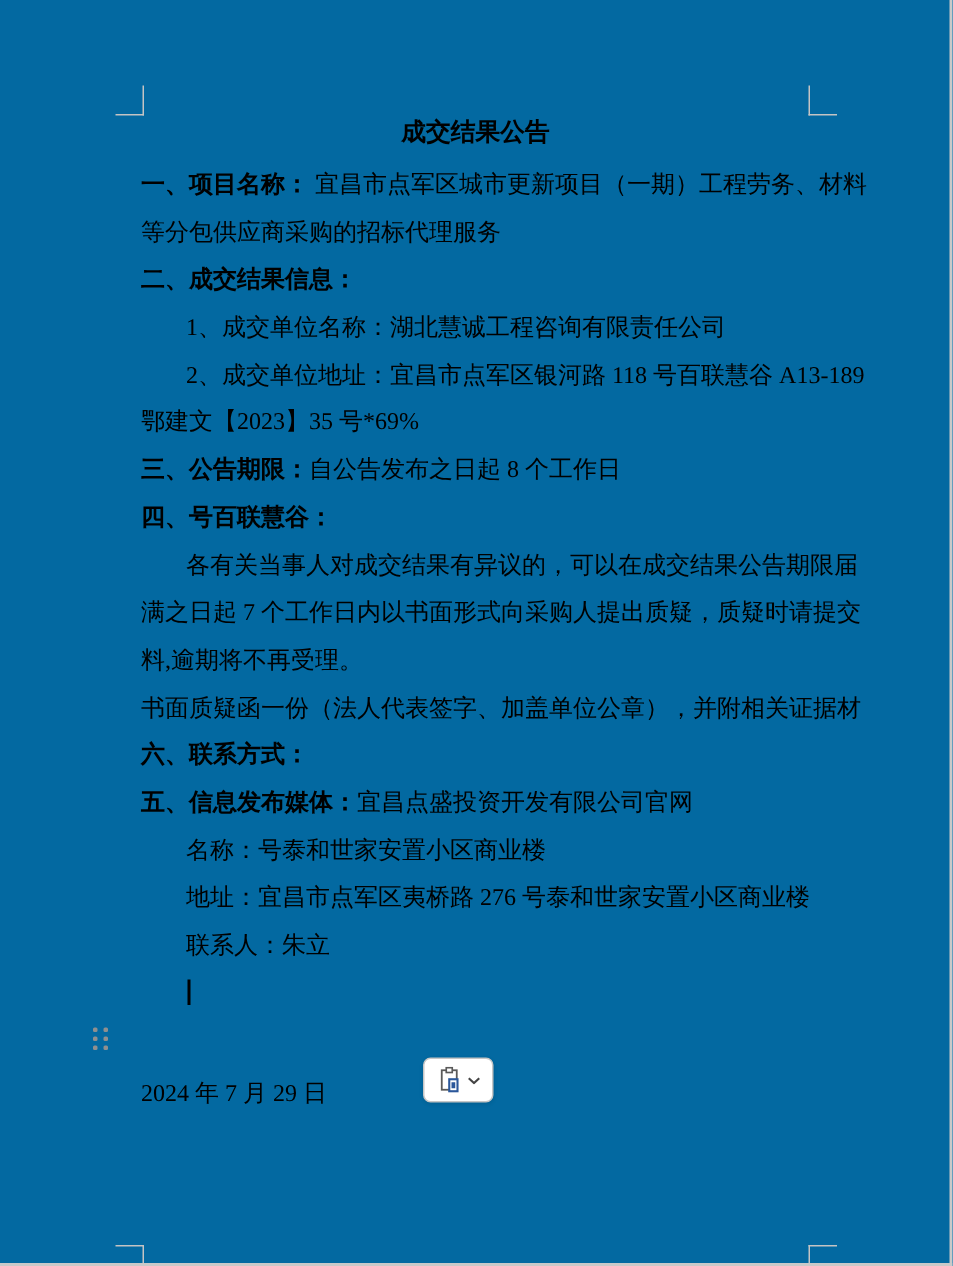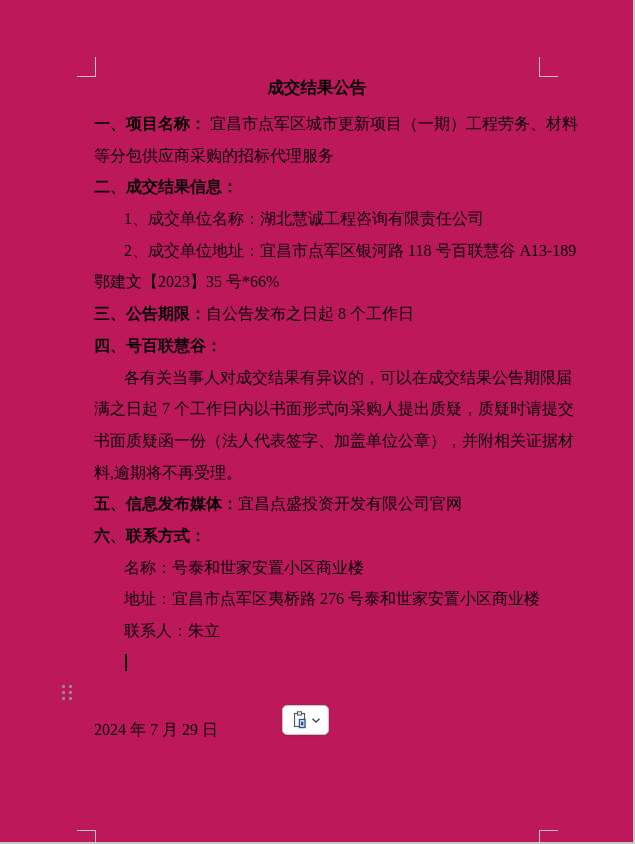--- a/index.html
+++ b/index.html
@@ -1,21 +1,21 @@
 <!DOCTYPE html>
 <html><head>
 <meta charset="utf-8">
 <style>
   html,body{margin:0;padding:0;}
   body{
     width:635px;height:844px;background:#ffffff;
     font-family:"Liberation Serif","DejaVu Serif",serif;
     color:#000;
   }
-  .page{position:relative;width:635px;height:844px;background:#be185d;overflow:hidden;}
+  .page{position:relative;width:635px;height:844px;background:#0369a1;overflow:hidden;}
 
   
   .edge-right{position:absolute;top:0;right:0;width:2px;height:844px;background:#c9c9c9;}
   .edge-bottom{position:absolute;left:0;bottom:0;width:635px;height:2px;background:#c9c9c9;}
 
   
   .mark{position:absolute;width:18px;height:19px;border:0 solid #c4c4c4;}
   .mark.tl{left:77px;top:57px;border-right-width:1px;border-bottom-width:1px;}
   .mark.tr{left:539px;top:57px;border-left-width:1px;border-bottom-width:1px;}
   .mark.bl{left:77px;top:830px;height:14px;border-right-width:1px;border-top-width:1px;}
@@ -63,29 +63,29 @@
   <div class="edge-bottom"></div>
 
   <div class="content">
     <div class="title-row">成交结果公告</div>
 
     <div class="row fill"><span class="b">一、项目名称：</span><span> 宜昌市点军区城市更新项目（一期）工程劳务、材料</span></div>
     <div class="row"><span>等分包供应商采购的招标代理服务</span></div>
     <div class="row"><span class="b">二、成交结果信息：</span></div>
     <div class="row ind"><span>1、成交单位名称：湖北慧诚工程咨询有限责任公司</span></div>
     <div class="row ind"><span>2、成交单位地址：宜昌市点军区银河路 118 号百联慧谷 A13-189</span></div>
-    <div class="row"><span>鄂建文【2023】35 号*66%</span></div>
+    <div class="row"><span>鄂建文【2023】35 号*69%</span></div>
     <div class="row"><span class="b">三、公告期限：</span><span>自公告发布之日起 8 个工作日</span></div>
     <div class="row"><span class="b">四、号百联慧谷：</span></div>
     <div class="row ind fill"><span>各有关当事人对成交结果有异议的，可以在成交结果公告期限届</span></div>
     <div class="row fill"><span>满之日起 7 个工作日内以书面形式向采购人提出质疑，质疑时请提交</span></div>
+    <div class="row"><span>料,逾期将不再受理。</span></div>
     <div class="row fill"><span>书面质疑函一份（法人代表签字、加盖单位公章），并附相关证据材</span></div>
-    <div class="row"><span>料,逾期将不再受理。</span></div>
+    <div class="row"><span class="b">六、联系方式：</span></div>
     <div class="row"><span class="b">五、信息发布媒体：</span><span>宜昌点盛投资开发有限公司官网</span></div>
-    <div class="row"><span class="b">六、联系方式：</span></div>
     <div class="row ind"><span>名称：号泰和世家安置小区商业楼</span></div>
     <div class="row ind"><span>地址：宜昌市点军区夷桥路 276 号泰和世家安置小区商业楼</span></div>
     <div class="row ind"><span>联系人：朱立</span></div>
     <div class="row ind"><span class="caret"></span></div>
 
     <div class="spacer"></div>
     <div class="date-row">2024 年 7 月 29 日</div>
   </div>
 
   <div class="drag-handle">

